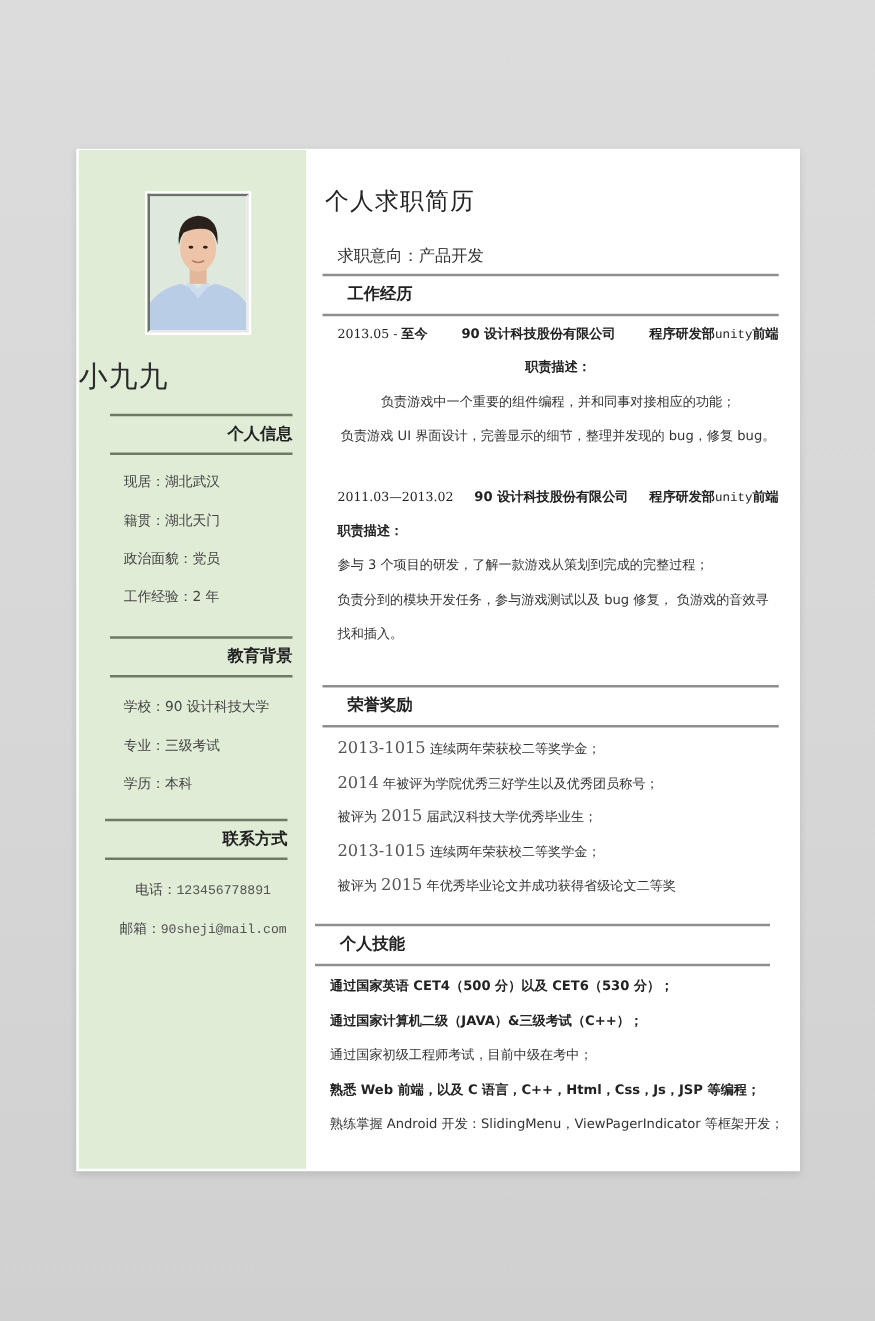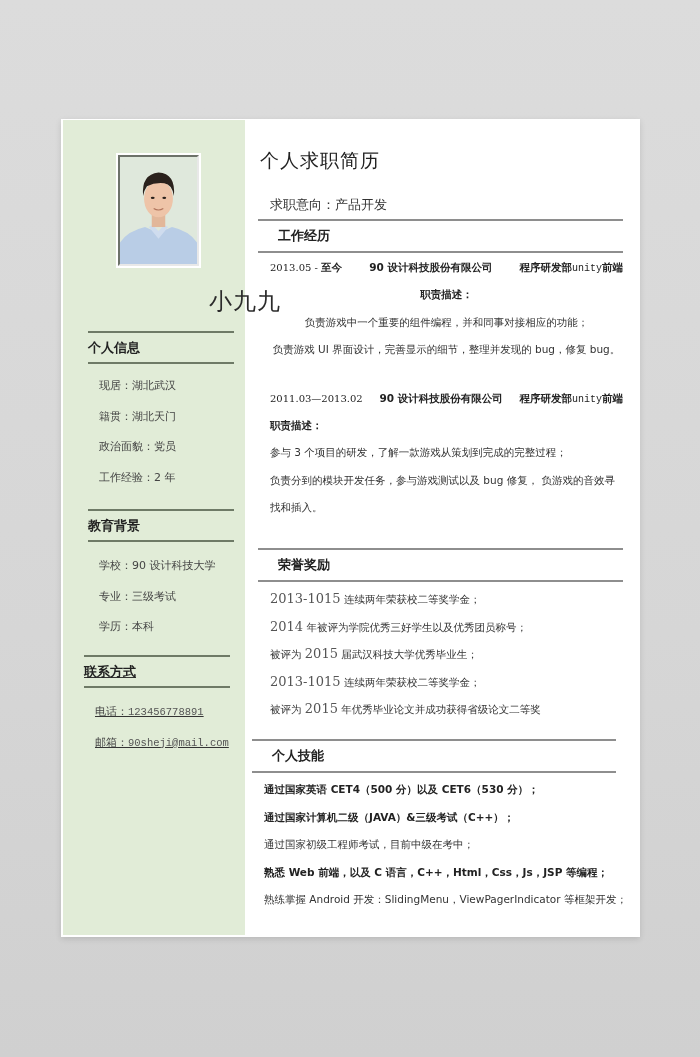--- a/index.html
+++ b/index.html
@@ -30,31 +30,31 @@
   .photo-inner {
     width: 100%; height: 100%;
     border: 2px solid #6c7269;
     border-right-color: #e8e8e8; border-bottom-color: #e8e8e8;
     background: linear-gradient(180deg, #dfe8dc 0%, #dfe8dc 100%);
     position: relative; overflow: hidden;
   }
   .photo-inner svg { position: absolute; left: 0; top: 0; width: 100%; height: 100%; }
   .name {
     position: absolute; left: 0; width: 218px; top: 166px;
-    text-align: right; font-size: 23px; color: #2b2b2b; letter-spacing: 1px;
+    text-align: left; font-size: 23px; color: #2b2b2b; letter-spacing: 1px;
   }
   .side-section { position: absolute; left: 25px; width: 146px; }
   .side-rule { height: 2px; background: #6e7a66; width: 100%; }
   .side-heading {
-    text-align: left; font-size: 13px; font-weight: bold; color: #222;
+    text-align: right; font-size: 13px; font-weight: bold; color: #222;
     height: 29px; line-height: 29px;
   }
   .side-items { padding-left: 11px; }
   .side-item { font-size: 11px; color: #444; height: 30.5px; line-height: 30.5px; white-space: nowrap; }
-  .contact .side-item { padding-left: 0; }
+  .contact .side-item { padding-left: 0; text-align: center; }
   .contact .mono-t { font-family: "Liberation Mono", "DejaVu Sans Mono", monospace; font-size: 10.5px; color: #555; }
 
   
   .main { position: absolute; left: 184px; top: 0; width: 395px; height: 818px; }
   .title {
     position: absolute; left: 15px; top: 29px;
     font-size: 19px; color: #222; letter-spacing: 1px; font-weight: normal;
   }
   .intent {
     position: absolute; left: 25px; top: 77px; font-size: 13px; color: #333;
@@ -127,21 +127,21 @@
       <div class="side-rule"></div>
       <div class="side-heading">教育背景</div>
       <div class="side-rule"></div>
       <div class="side-items" style="padding-top:9px;">
         <div class="side-item"><span>学校：</span><span>90 设计科技大学</span></div>
         <div class="side-item"><span>专业：</span><span>三级考试</span></div>
         <div class="side-item"><span>学历：</span><span>本科</span></div>
       </div>
     </div>
 
-    <div class="side-section contact" style="top:535px; left:21px;text-decoration:underline;">
+    <div class="side-section contact" style="top:535px; left:21px;">
       <div class="side-rule"></div>
       <div class="side-heading">联系方式</div>
       <div class="side-rule"></div>
       <div class="side-items" style="padding-top:9px;">
         <div class="side-item"><span>电话：</span><span class="mono-t">123456778891</span></div>
         <div class="side-item"><span>邮箱：</span><span class="mono-t">90sheji@mail.com</span></div>
       </div>
     </div>
   </div>
 

